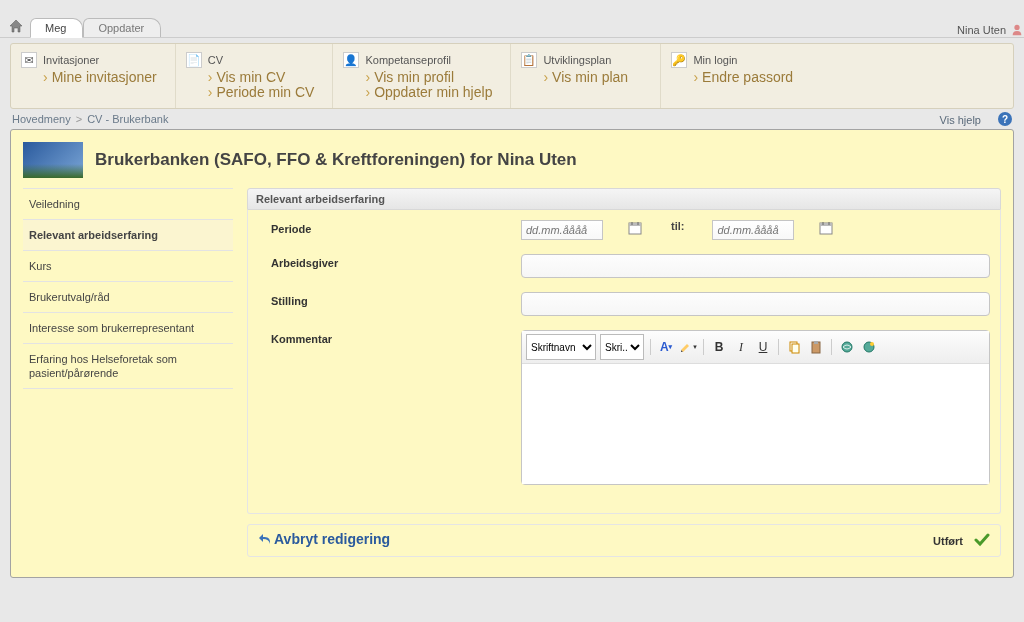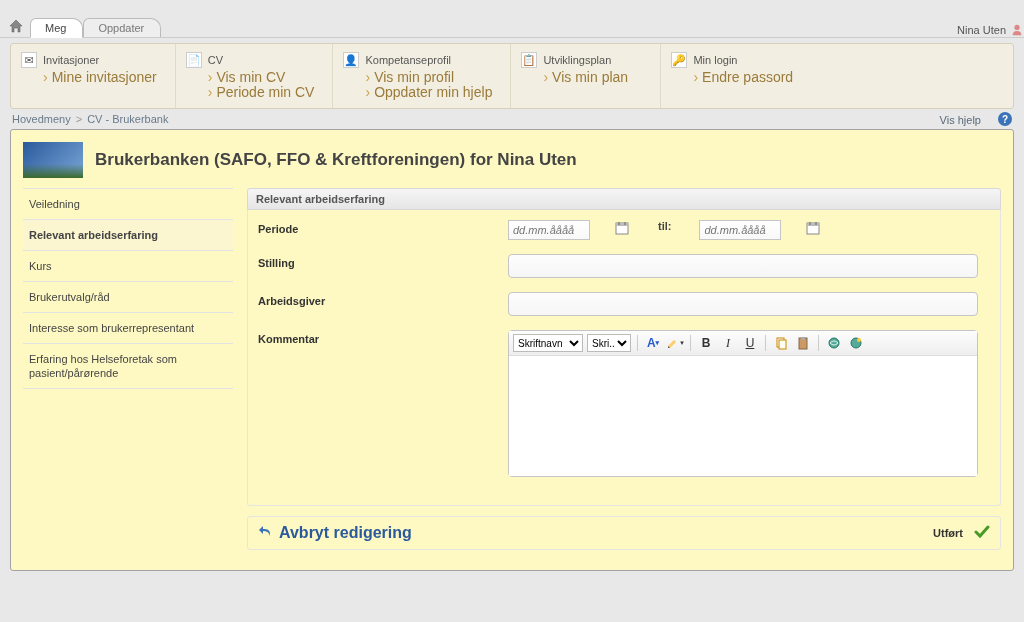--- a/index.html
+++ b/index.html
@@ -43,43 +43,43 @@
 
 .sidemenu { width: 210px; flex-shrink: 0; border-top: 1px solid #e3e3e3; }
 .sidemenu .mi { padding: 8px 6px; border-bottom: 1px solid #e3e3e3; font-size: 11px; color: #444; cursor: pointer; line-height:14px;}
 .sidemenu .mi.active { background: #fbf5d0; font-weight: bold; }
 
 
 .formarea { flex: 1; }
 .section-head { background: linear-gradient(#f5f5f5,#e6e6e6); border: 1px solid #d8d8d8; padding: 4px 8px; font-size: 11px; font-weight: bold; color: #555; border-radius: 3px 3px 0 0; }
 .form-body { border: 1px solid #e5e5e5; border-top: none; padding: 10px 10px 14px 10px; border-radius: 0 0 3px 3px; }
 
-.frow { display: flex; align-items: flex-start; margin-bottom: 14px; }
+.frow { display: flex; align-items: flex-start; margin-bottom: 14px; margin-left: 13px; }
 .flabel { width: 250px; font-weight: bold; font-size: 11px; color: #333; padding-top: 3px; }
 .fctrl { flex: 1; display:flex; align-items:flex-start; gap:24px;}
 .date-in { width: 82px; height: 20px; border: 1px solid #c5c5c5; padding: 2px 4px; font-size: 11px; font-style: italic; color: #888; background: linear-gradient(#fff,#f8f8f8);}
 .cal-icon { width: 16px; height: 16px; display:inline-flex; align-items:center; justify-content:center; cursor:pointer;}
 .cal-icon svg { width: 14px; height: 14px; }
 .til { font-size: 11px; color: #444; font-weight: bold; margin: 0 4px;}
 .txt-in { width: 100%; max-width: 470px; height: 24px; border: 1px solid #c5c5c5; border-radius: 4px; padding: 3px 6px; font-size: 11px; background: linear-gradient(#fdfdfd,#f6f6f6);}
 
 
 .editor { border: 1px solid #c5c5c5; border-radius: 4px; width: 100%; max-width: 470px; }
 .ed-toolbar { background: linear-gradient(#fdfdfd,#eee); border-bottom: 1px solid #ddd; padding: 3px 4px; display:flex; align-items:center; gap:4px; flex-wrap:wrap;}
-.ed-sel { font-size: 10px; border:1px solid #bbb; background:#fff; height:18px;}
+.ed-sel { font-size: 10px; border:1px solid #bbb; background:#fff; height:26px;}
 .ed-sel.wide{width:70px;} .ed-sel.narrow{width:44px;}
 .ed-sep { width:1px; height:16px; background:#ccc; margin:0 2px;}
 .ed-btn { width:18px; height:18px; display:inline-flex; align-items:center; justify-content:center; cursor:pointer; font-size:12px; color:#333;}
 .ed-btn.b{font-weight:bold;} .ed-btn.i{font-style:italic; font-family:serif;} .ed-btn.u{text-decoration:underline;}
 .ed-btn svg{width:14px;height:14px;}
 .ed-body { height: 120px; background:#fff;}
 
 
 .actionbar { margin-top: 10px; border: 1px solid #e5e5e5; border-radius: 3px; padding: 6px 10px; display: flex; align-items: center; }
-.act-left { display:flex; align-items:center; gap:5px; color:#2a5a9d; font-weight:bold; font-size:16px; cursor:pointer;}
+.act-left { display:flex; color:#2a5a9d; font-weight:bold; font-size:14px; cursor:pointer;}
 .act-right { margin-left:auto; display:flex; align-items:center; gap:11px; font-weight:bold; font-size:11px; color:#333; cursor:pointer;}
 .undo-icon svg, .check-icon svg { width:16px; height:16px;}
 </style>
 </head>
 <body>
 
 <div class="topbar">
   <span class="home-icon">
     <svg viewBox="0 0 16 16">
         <path d="M8 2 L14 8 L12 8 L12 14 L10 14 L10 10 L6 10 L6 14 L4 14 L4 8 L2 8 Z" fill="#888" stroke="#555" stroke-width="0.5"></path>
@@ -196,27 +196,27 @@
                 <svg viewBox="0 0 14 14">
                   <rect x="1" y="2" width="12" height="11" fill="#fff" stroke="#888"></rect>
                   <rect x="1" y="2" width="12" height="3" fill="#bbb"></rect>
                   <line x1="4" y1="1" x2="4" y2="4" stroke="#666"></line>
                   <line x1="10" y1="1" x2="10" y2="4" stroke="#666"></line>
                 </svg>
               </span>
           </div>
         </div>
         <div class="frow">
-          <div class="flabel">Stilling</div>
+          <div class="flabel">Arbeidsgiver</div>
           <div class="fctrl">
               <input class="txt-in" style="">
             </div>
         </div>
         <div class="frow">
-          <div class="flabel">Arbeidsgiver</div>
+          <div class="flabel">Stilling</div>
           <div class="fctrl">
               <input class="txt-in" style="">
             </div>
         </div>
         <div class="frow">
           <div class="flabel">Kommentar</div>
           <div class="fctrl">
             <div class="editor">
               <div class="ed-toolbar">
                 <select class="ed-sel wide"><option>Skriftnavn</option></select>

